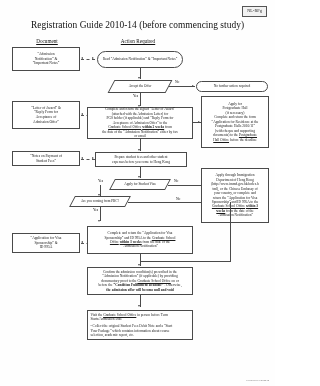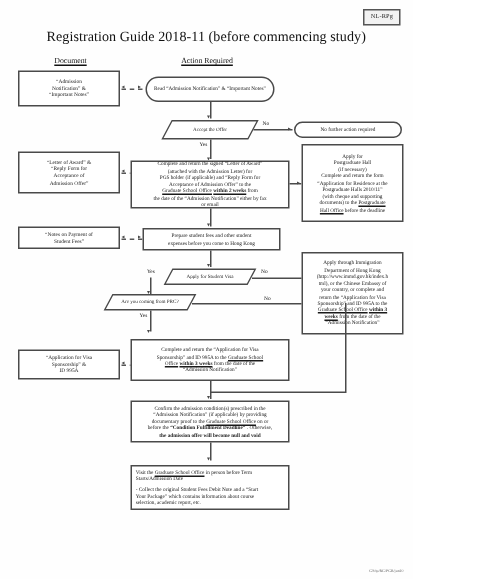--- a/index.html
+++ b/index.html
@@ -132,21 +132,21 @@
     font-size: 2.6px;
     color: #666;
   }
 </style>
 </head>
 <body>
 
 <div class="page">
 
   <div class="corner-badge">NL-RPg</div>
-  <div class="doc-title">Registration Guide 2018-11 (before commencing study)</div>
+  <div class="doc-title">Registration Guide 2010-14 (before commencing study)</div>
   <div class="col-head doc">Document</div>
   <div class="col-head act">Action Required</div>
 
   <div class="node left-doc" style="left:12px; top:47px; width:68px; height:24px;">
     <div class="inner">
       <div>“Admission</div>
       <div>Notification” &amp;</div>
       <div>“Important Notes”</div>
     </div>
   </div>

